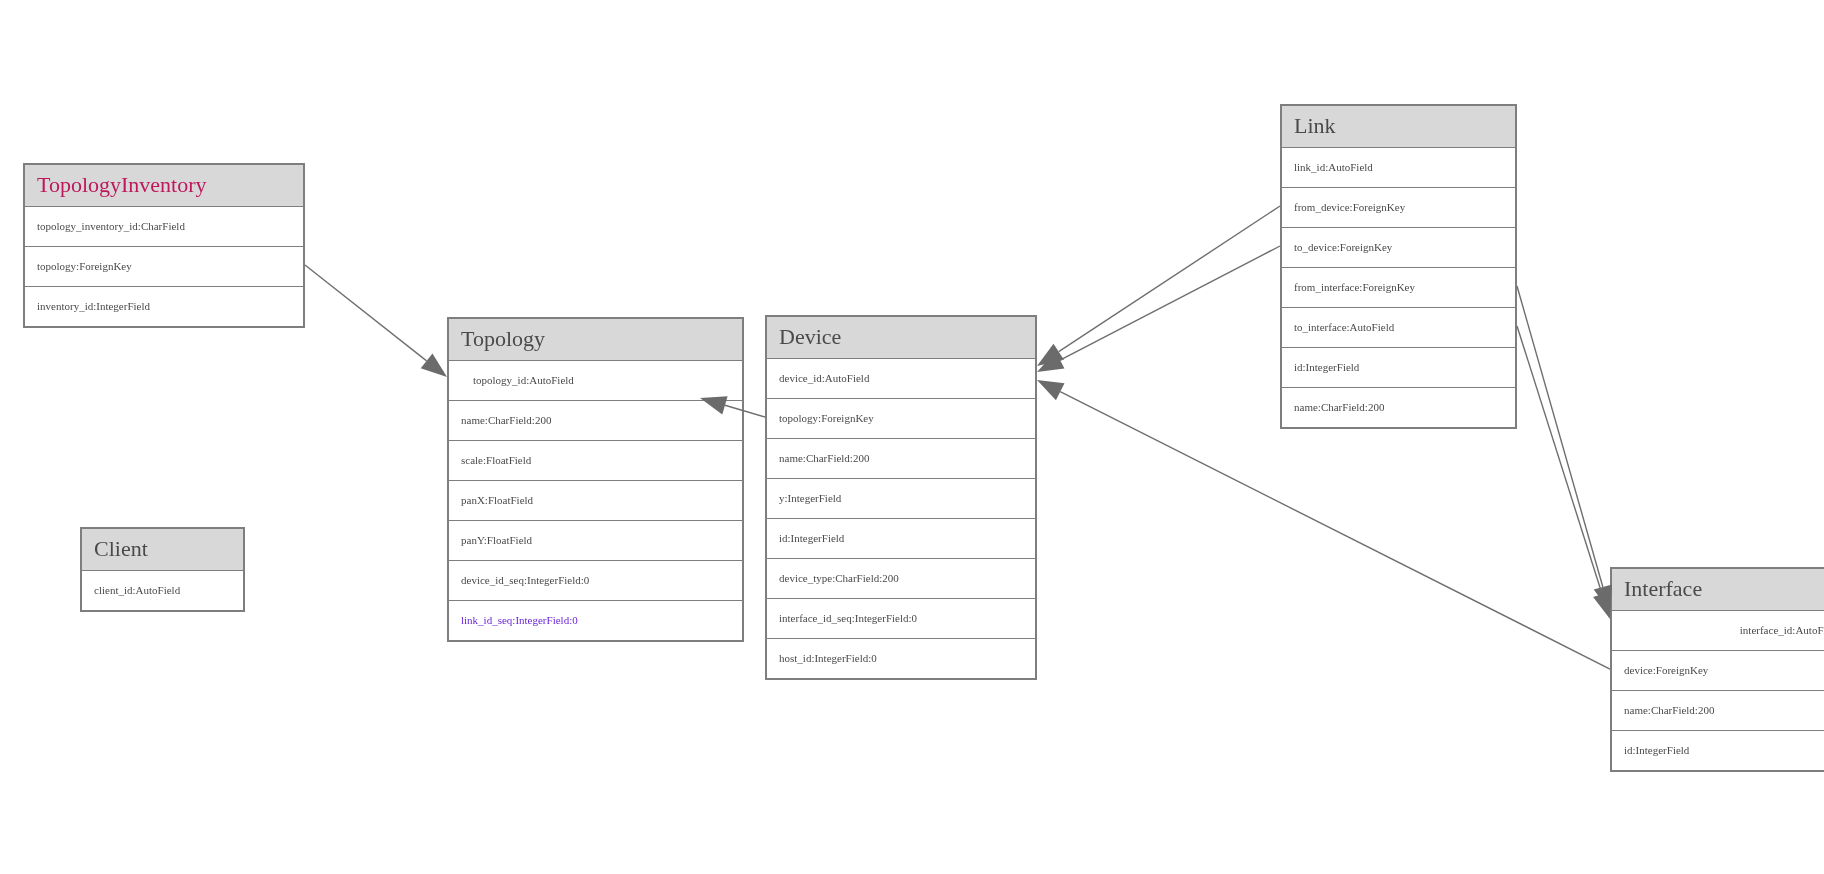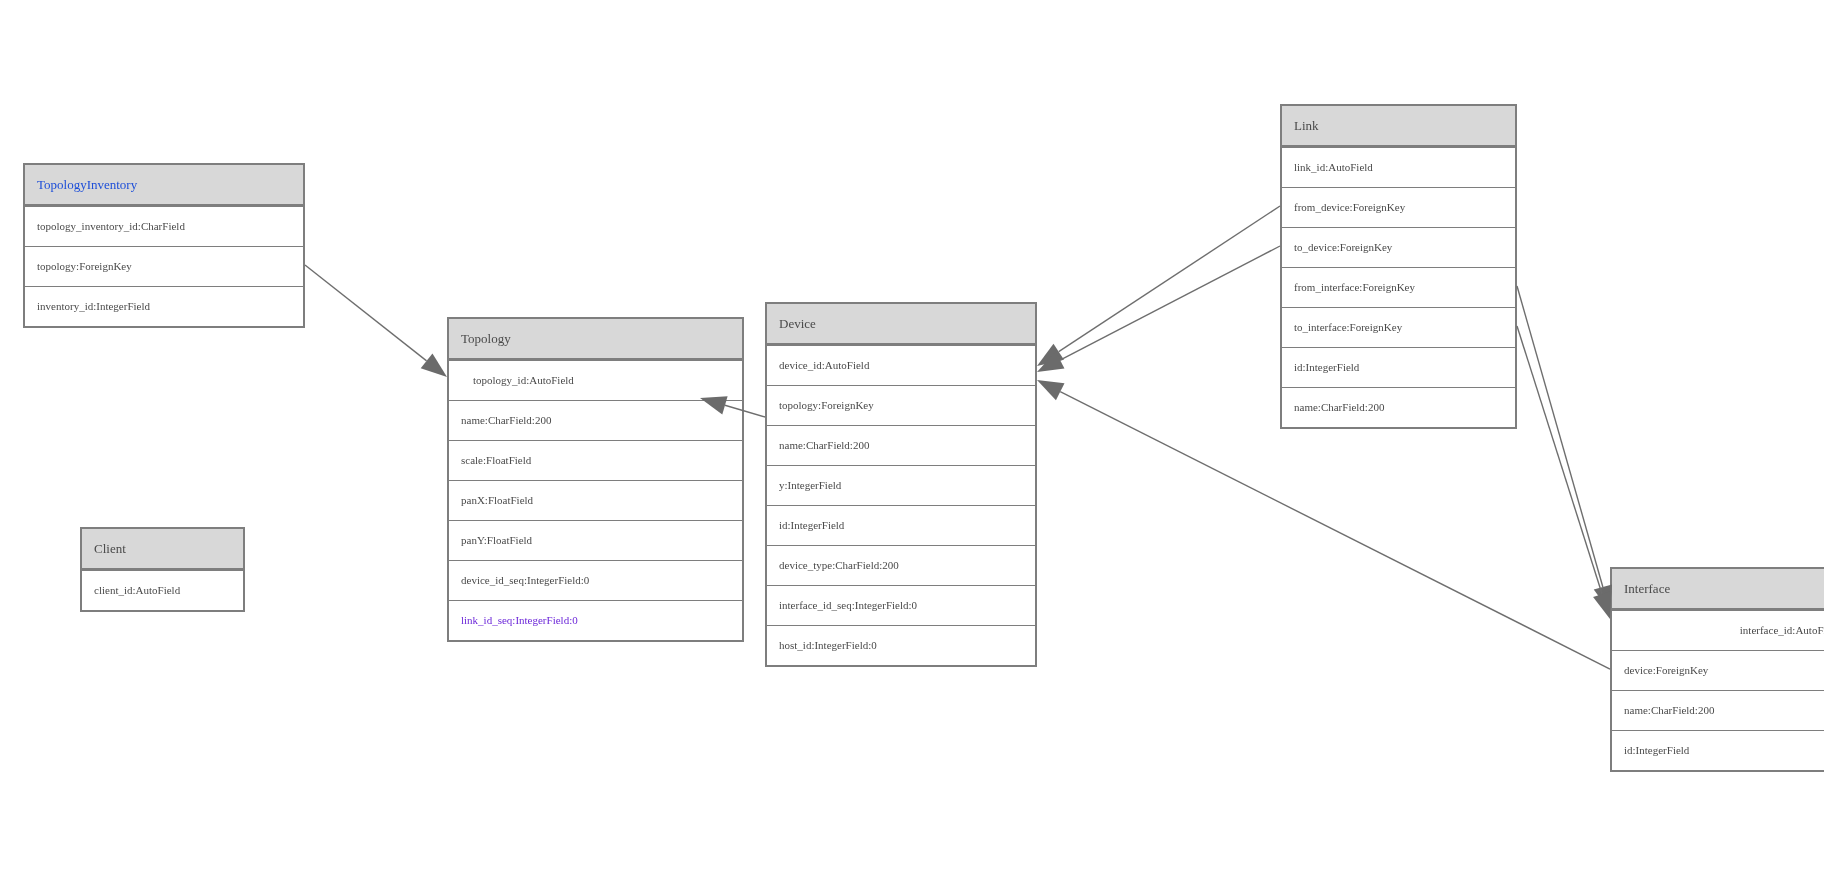--- a/index.html
+++ b/index.html
@@ -19,23 +19,23 @@
     position: absolute;
     box-sizing: border-box;
     border: 2px solid #7e7e7e;
     background: #ffffff;
   }
   .tbl-header {
     box-sizing: border-box;
     height: 42px;
     line-height: 40px;
     background: #d8d8d8;
-    border-bottom: 3px solid #be185d;
+    border-bottom: 1px solid #be185d;
     padding: 0 8px 0 12px;
-    font-size: 13px;
+    font-size: 22px;
     color: #4a4a4a;
     white-space: nowrap;
     overflow: hidden;
   }
   .tbl-row {
     box-sizing: border-box;
     height: 40px;
     line-height: 38px;
     border-bottom: 1px solid #7e7e7e;
     padding: 0 6px 0 12px;
@@ -54,57 +54,57 @@
     left: 0;
     top: 0;
     pointer-events: none;
   }
 </style>
 </head>
 <body>
 
 <div id="diagram-canvas" style="width: 1824px; height: 874px; background: rgb(255, 255, 255);">
     <div class="tbl" style="left: 23px; top: 163px; width: 282px; border-color: rgb(126, 126, 126);">
-      <div class="tbl-header" style="background: rgb(216, 216, 216); color: #1d4ed8; border-color: rgb(126, 126, 126);">TopologyInventory</div>
+      <div class="tbl-header" style="background: rgb(216, 216, 216); color: #be185d; border-color: rgb(126, 126, 126);">TopologyInventory</div>
       <div class="tbl-row" style="color: rgb(74, 74, 74); border-color: rgb(126, 126, 126);">topology_inventory_id:CharField</div>
       <div class="tbl-row" style="color: rgb(74, 74, 74); border-color: rgb(126, 126, 126);">topology:ForeignKey</div>
       <div class="tbl-row" style="color: rgb(74, 74, 74); border-color: rgb(126, 126, 126);">inventory_id:IntegerField</div>
     </div>
     <div class="tbl" style="left: 447px; top: 317px; width: 297px; border-color: rgb(126, 126, 126);">
       <div class="tbl-header" style="background: rgb(216, 216, 216); color: rgb(74, 74, 74); border-color: rgb(126, 126, 126);">Topology</div>
       <div class="tbl-row" style="color: rgb(74, 74, 74); border-color: rgb(126, 126, 126); padding-left: 24px;">topology_id:AutoField</div>
       <div class="tbl-row" style="color: rgb(74, 74, 74); border-color: rgb(126, 126, 126);">name:CharField:200</div>
       <div class="tbl-row" style="color: rgb(74, 74, 74); border-color: rgb(126, 126, 126);">scale:FloatField</div>
       <div class="tbl-row" style="color: rgb(74, 74, 74); border-color: rgb(126, 126, 126);">panX:FloatField</div>
       <div class="tbl-row" style="color: rgb(74, 74, 74); border-color: rgb(126, 126, 126);">panY:FloatField</div>
       <div class="tbl-row" style="color: rgb(74, 74, 74); border-color: rgb(126, 126, 126);">device_id_seq:IntegerField:0</div>
       <div class="tbl-row" style="color: #6d28d9; border-color: rgb(126, 126, 126);">link_id_seq:IntegerField:0</div>
     </div>
     <div class="tbl" style="left: 80px; top: 527px; width: 165px; border-color: rgb(126, 126, 126);">
       <div class="tbl-header" style="background: rgb(216, 216, 216); color: rgb(74, 74, 74); border-color: rgb(126, 126, 126);">Client</div>
       <div class="tbl-row" style="color: rgb(74, 74, 74); border-color: rgb(126, 126, 126);">client_id:AutoField</div>
     </div>
-    <div class="tbl" style="left: 765px; top: 302px; width: 272px; border-color: rgb(126, 126, 126);">
+    <div class="tbl" style="left: 765px; top: 315px; width: 272px; border-color: rgb(126, 126, 126);">
       <div class="tbl-header" style="background: rgb(216, 216, 216); color: rgb(74, 74, 74); border-color: rgb(126, 126, 126);">Device</div>
       <div class="tbl-row" style="color: rgb(74, 74, 74); border-color: rgb(126, 126, 126);">device_id:AutoField</div>
       <div class="tbl-row" style="color: rgb(74, 74, 74); border-color: rgb(126, 126, 126);">topology:ForeignKey</div>
       <div class="tbl-row" style="color: rgb(74, 74, 74); border-color: rgb(126, 126, 126);">name:CharField:200</div>
       <div class="tbl-row" style="color: rgb(74, 74, 74); border-color: rgb(126, 126, 126);">y:IntegerField</div>
       <div class="tbl-row" style="color: rgb(74, 74, 74); border-color: rgb(126, 126, 126);">id:IntegerField</div>
       <div class="tbl-row" style="color: rgb(74, 74, 74); border-color: rgb(126, 126, 126);">device_type:CharField:200</div>
       <div class="tbl-row" style="color: rgb(74, 74, 74); border-color: rgb(126, 126, 126);">interface_id_seq:IntegerField:0</div>
       <div class="tbl-row" style="color: rgb(74, 74, 74); border-color: rgb(126, 126, 126);">host_id:IntegerField:0</div>
     </div>
     <div class="tbl" style="left: 1280px; top: 104px; width: 237px; border-color: rgb(126, 126, 126);">
       <div class="tbl-header" style="background: rgb(216, 216, 216); color: rgb(74, 74, 74); border-color: rgb(126, 126, 126);">Link</div>
       <div class="tbl-row" style="color: rgb(74, 74, 74); border-color: rgb(126, 126, 126);">link_id:AutoField</div>
       <div class="tbl-row" style="color: rgb(74, 74, 74); border-color: rgb(126, 126, 126);">from_device:ForeignKey</div>
       <div class="tbl-row" style="color: rgb(74, 74, 74); border-color: rgb(126, 126, 126);">to_device:ForeignKey</div>
       <div class="tbl-row" style="color: rgb(74, 74, 74); border-color: rgb(126, 126, 126);">from_interface:ForeignKey</div>
-      <div class="tbl-row" style="color: rgb(74, 74, 74); border-color: rgb(126, 126, 126);">to_interface:ForeignKey</div>
+      <div class="tbl-row" style="color: rgb(74, 74, 74); border-color: rgb(126, 126, 126);">to_interface:AutoField</div>
       <div class="tbl-row" style="color: rgb(74, 74, 74); border-color: rgb(126, 126, 126);">id:IntegerField</div>
       <div class="tbl-row" style="color: rgb(74, 74, 74); border-color: rgb(126, 126, 126);">name:CharField:200</div>
     </div>
     <div class="tbl" style="left: 1610px; top: 567px; width: 238px; border-color: rgb(126, 126, 126);">
       <div class="tbl-header" style="background: rgb(216, 216, 216); color: rgb(74, 74, 74); border-color: rgb(126, 126, 126);">Interface</div>
       <div class="tbl-row" style="color: rgb(74, 74, 74); border-color: rgb(126, 126, 126); text-align: right;">interface_id:AutoField</div>
       <div class="tbl-row" style="color: rgb(74, 74, 74); border-color: rgb(126, 126, 126);">device:ForeignKey</div>
       <div class="tbl-row" style="color: rgb(74, 74, 74); border-color: rgb(126, 126, 126);">name:CharField:200</div>
       <div class="tbl-row" style="color: rgb(74, 74, 74); border-color: rgb(126, 126, 126);">id:IntegerField</div>
     </div>

